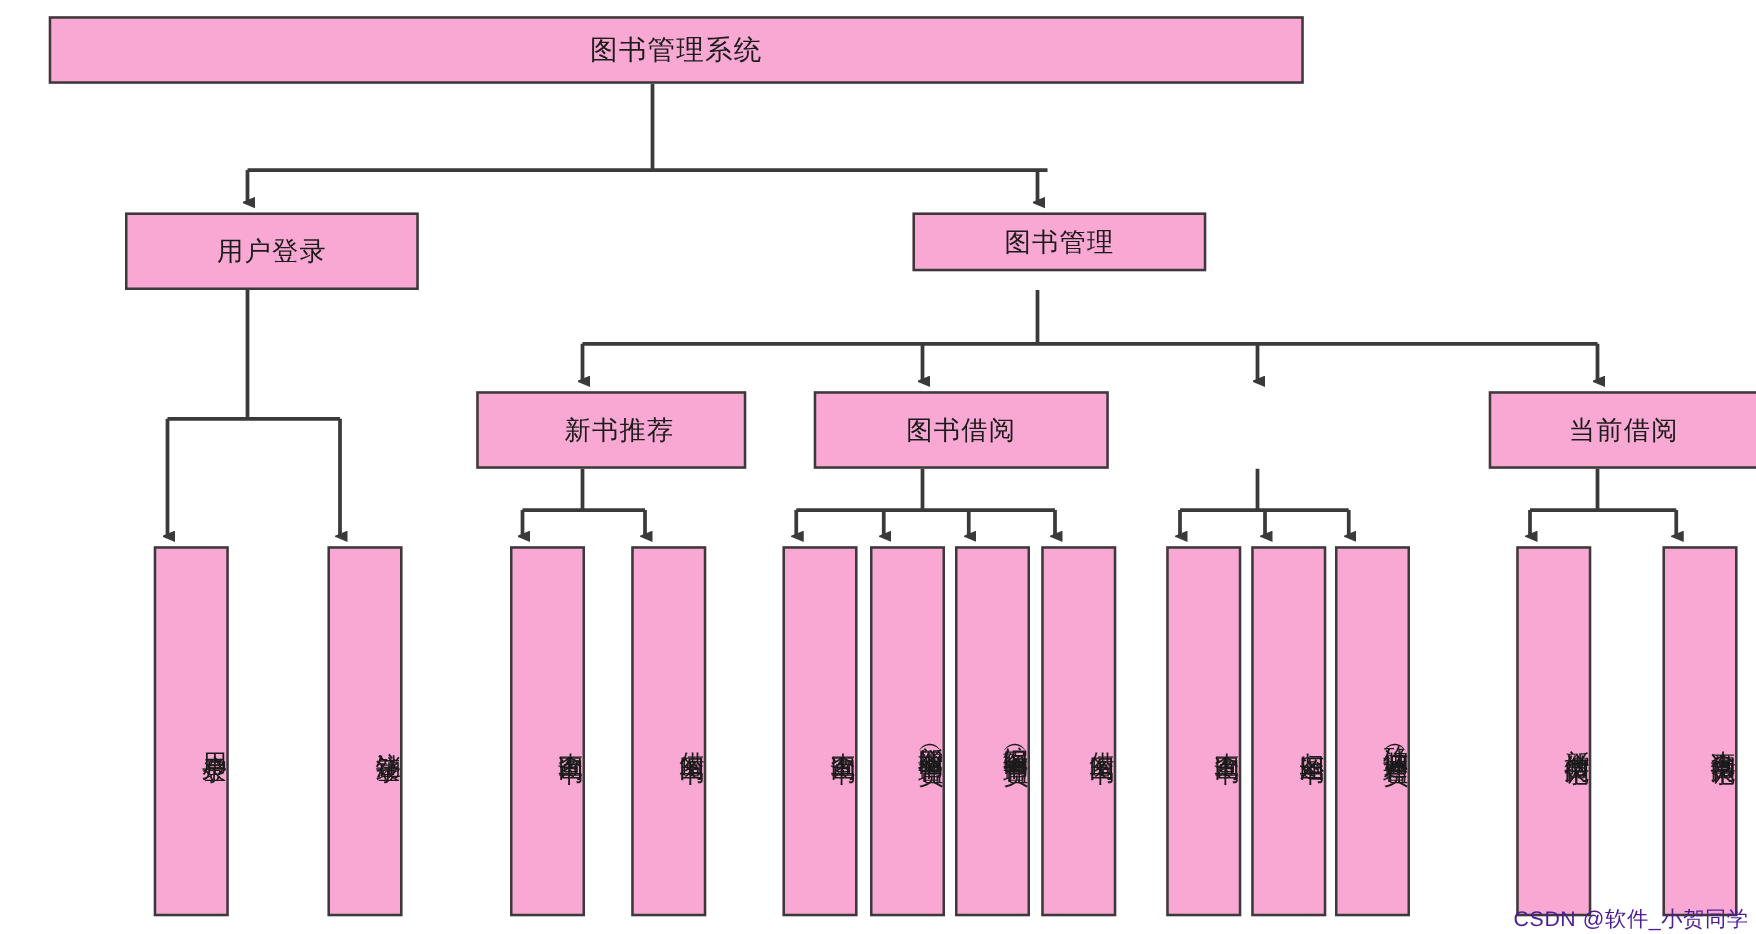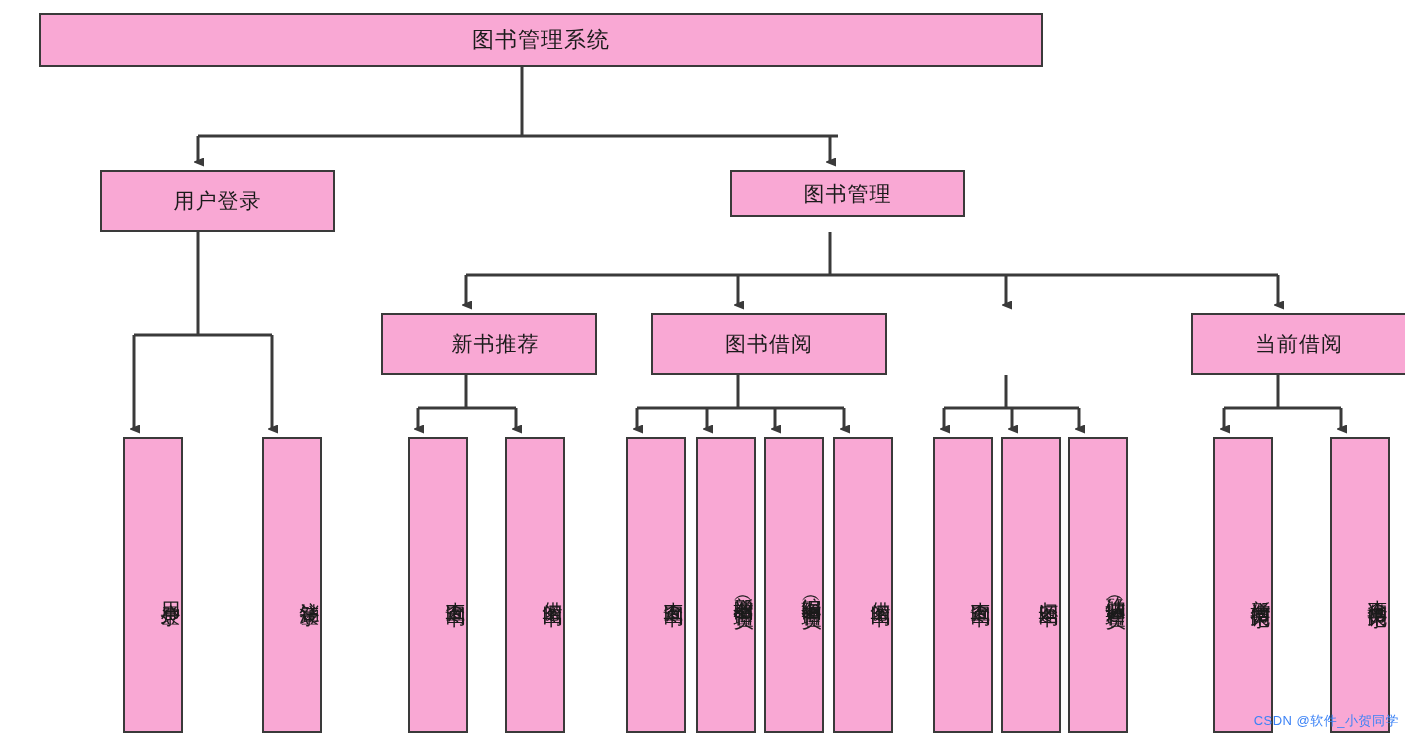--- a/index.html
+++ b/index.html
@@ -37,23 +37,23 @@
     line-height:1.05;
   }
   .node.v .vtxt{
     writing-mode:vertical-rl;
     text-orientation:upright;
     white-space:nowrap;
   }
   .watermark{
     position:absolute;
     right:6px;
-    bottom:17px;
-    font-size:13px;
-    color:#3b82f6;
+    bottom:0;
+    font-size:17px;
+    color:#4c1d95;
     letter-spacing:0.5px;
     white-space:nowrap;
   }
 </style>
 </head>
 <body>
 
 <div id="canvas">
 
   <svg id="wires" viewBox="0 0 1405 747" xmlns="http://www.w3.org/2000/svg">

